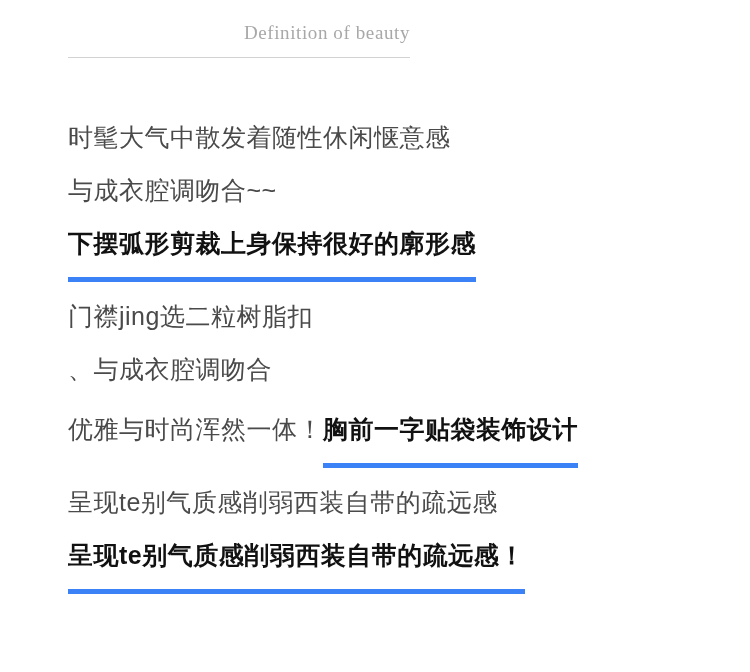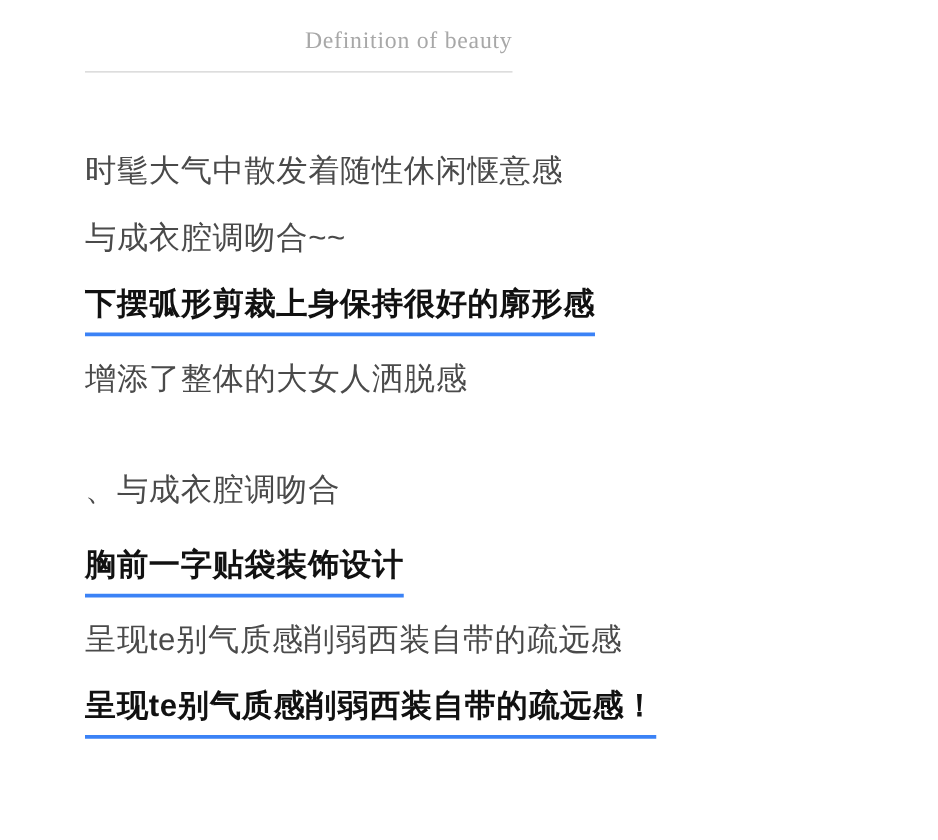--- a/index.html
+++ b/index.html
@@ -59,26 +59,25 @@
     letter-spacing: 0.5px;
     white-space: nowrap;
   }
   .seg.plain {
     color: #4a4a4a;
     font-weight: normal;
   }
   .seg.strong {
     color: #111111;
     font-weight: bold;
-    border-bottom: 3px solid #3b82f6;
-    padding-bottom: 4px;
+    border-bottom: 5px solid #3b82f6;
+    padding-bottom: 15px;
   }
   .seg.plain-pad {
     padding-bottom: 7px;
-    margin-top: 36px;
   }
 </style>
 </head>
 <body>
 
 <div class="page">
 
   <div class="header">
     <div class="header-title">Definition of beauty</div>
     <div class="header-rule"></div>
@@ -88,26 +87,27 @@
       <div class="line">
         <span class="seg plain">时髦大气中散发着随性休闲惬意感</span>
       </div>
       <div class="line">
         <span class="seg plain">与成衣腔调吻合~~</span>
       </div>
       <div class="line">
         <span class="seg strong">下摆弧形剪裁上身保持很好的廓形感</span>
       </div>
       <div class="line">
-        <span class="seg plain">增添了整体的大女人洒脱感</span>
+        <span class="seg plain">门襟jing选二粒树脂扣</span>
       </div>
       <div class="line">
         <span class="seg plain plain-pad">、与成衣腔调吻合</span>
       </div>
       <div class="line">
+        <span class="seg plain plain-pad">优雅与时尚浑然一体！</span>
         <span class="seg strong">胸前一字贴袋装饰设计</span>
       </div>
       <div class="line">
         <span class="seg plain">呈现te别气质感削弱西装自带的疏远感</span>
       </div>
       <div class="line">
         <span class="seg strong">呈现te别气质感削弱西装自带的疏远感！</span>
       </div>
     </div>
 

